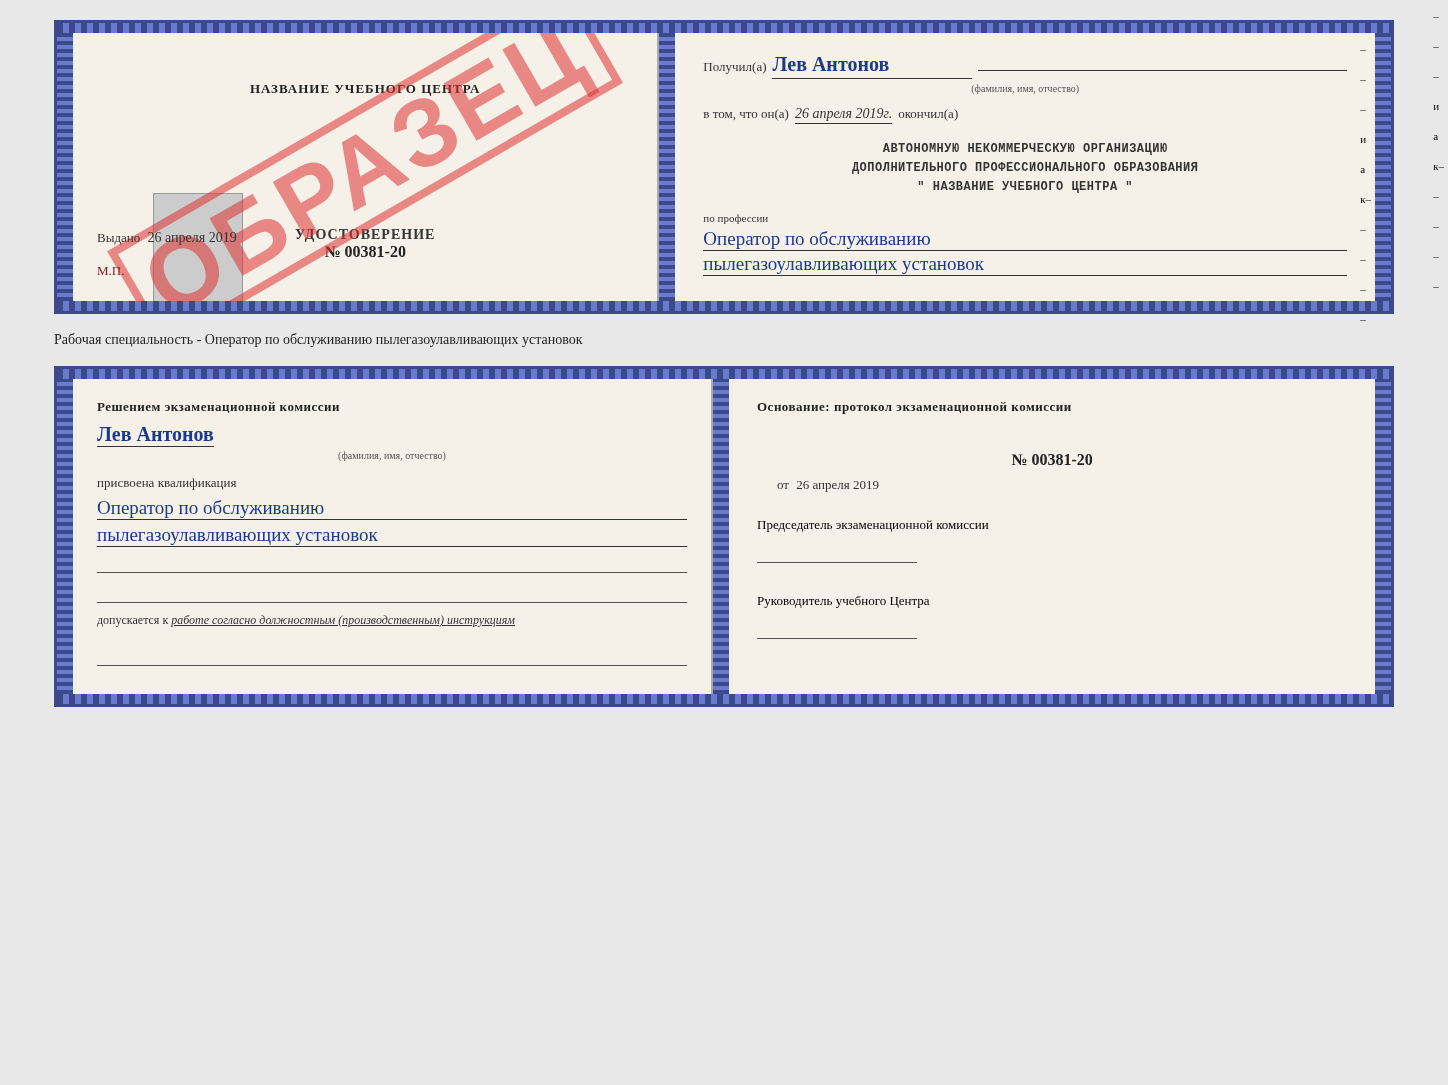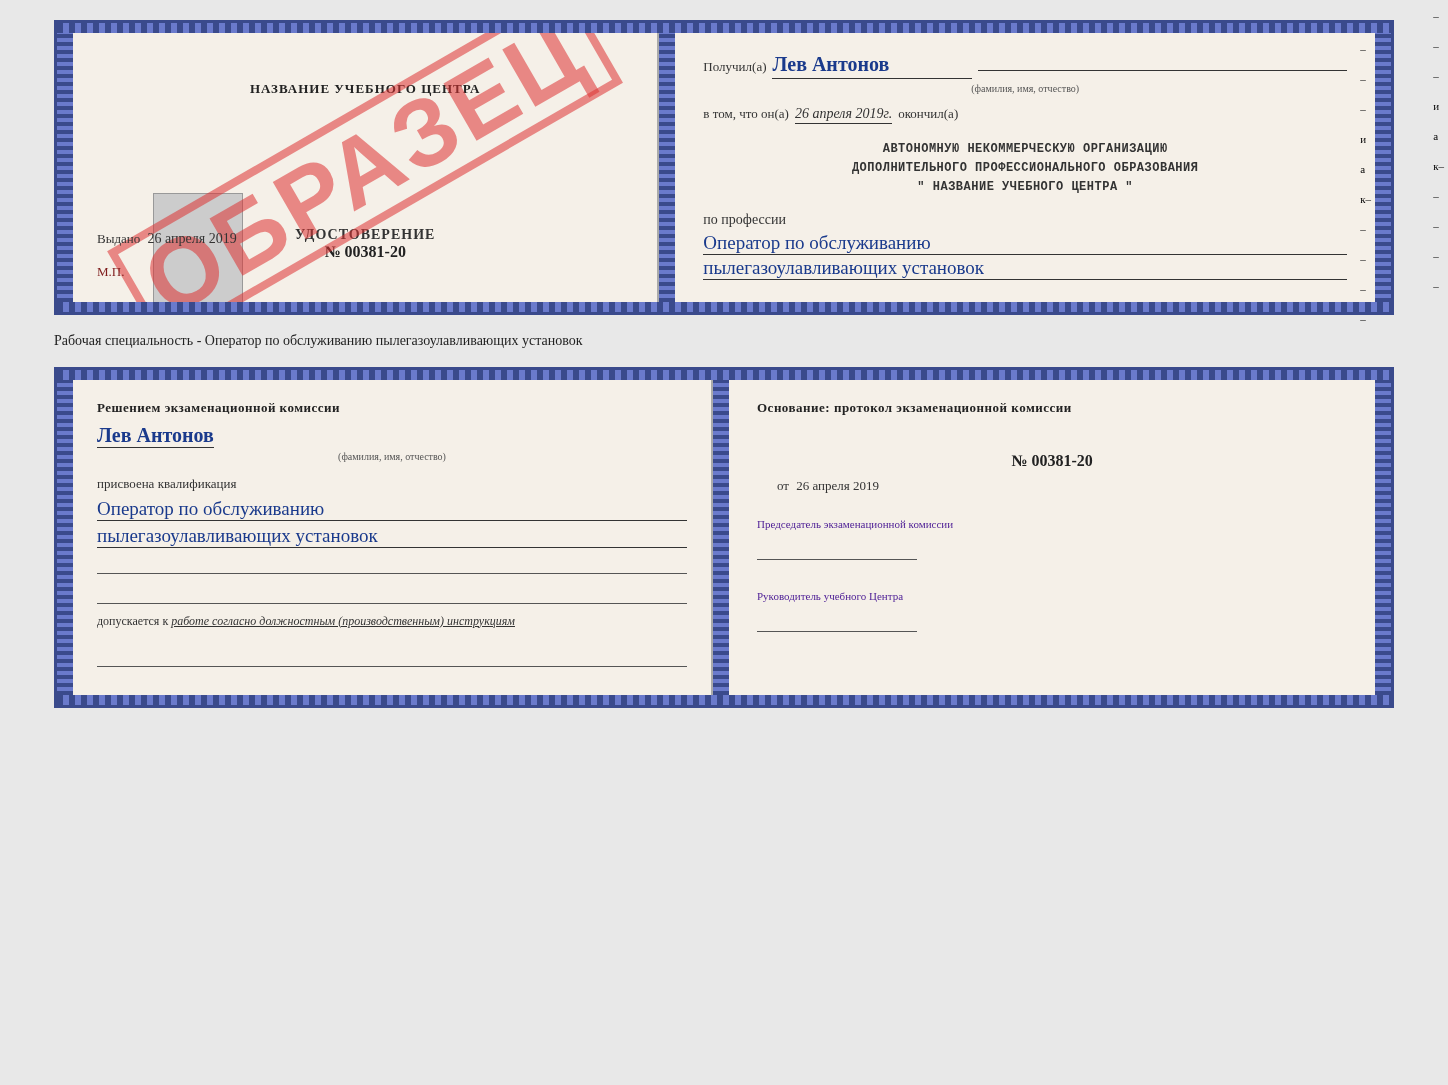--- a/index.html
+++ b/index.html
@@ -174,21 +174,21 @@
       font-size: 12px;
       color: #333;
       font-weight: bold;
       letter-spacing: 0.5px;
       line-height: 1.6;
       text-transform: uppercase;
       font-family: Liberation Mono, monospace;
     }
 
     .profession-label {
-      font-size: 14px;
+      font-size: 11px;
       color: #333;
       margin-top: 14px;
       margin-bottom: 4px;
     }
 
     .handwritten-profession {
       font-family: 'Segoe Script', 'Brush Script MT', cursive;
       font-size: 19px;
       color: #1a3a8c;
       border-bottom: 1px solid #333;
@@ -285,22 +285,22 @@
     }
 
     .protocol-date {
       font-size: 13px;
       color: #333;
       margin-bottom: 24px;
       padding-left: 20px;
     }
 
     .chairman-block {
-      font-size: 11px;
-      color: #4c1d95;
+      font-size: 13px;
+      color: #000000;
       margin-bottom: 30px;
     }
 
     .signature-line {
       border-bottom: 1px solid #555;
       width: 160px;
       height: 22px;
       margin-top: 8px;
     }
 

